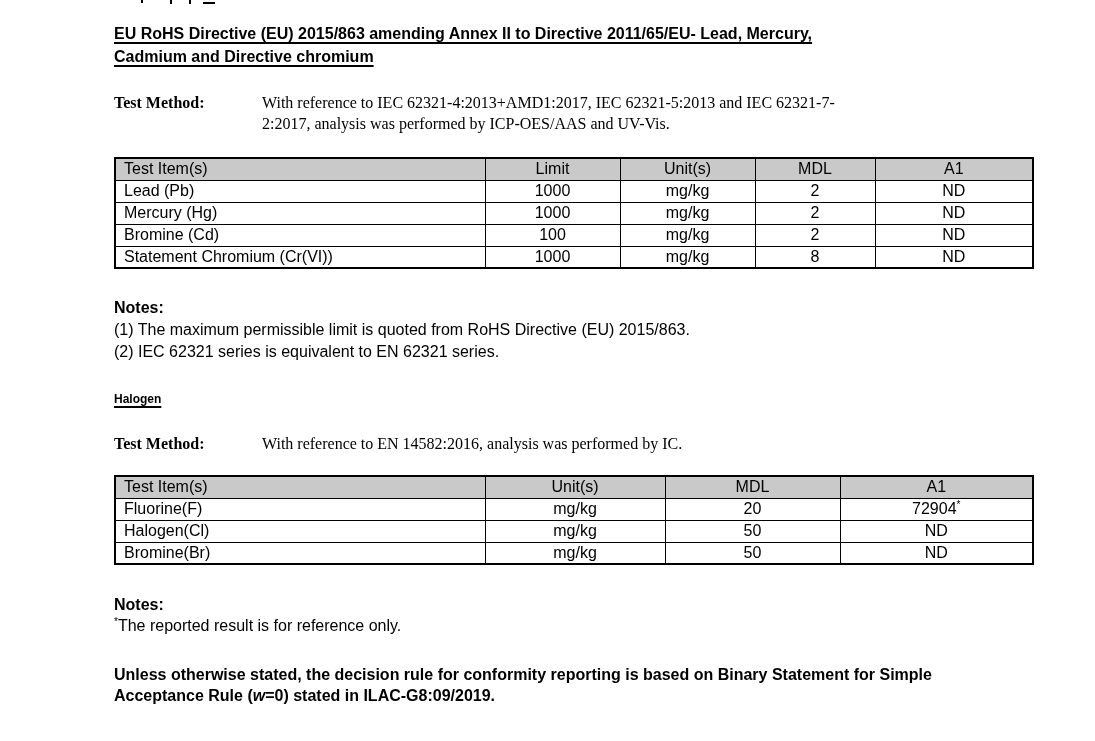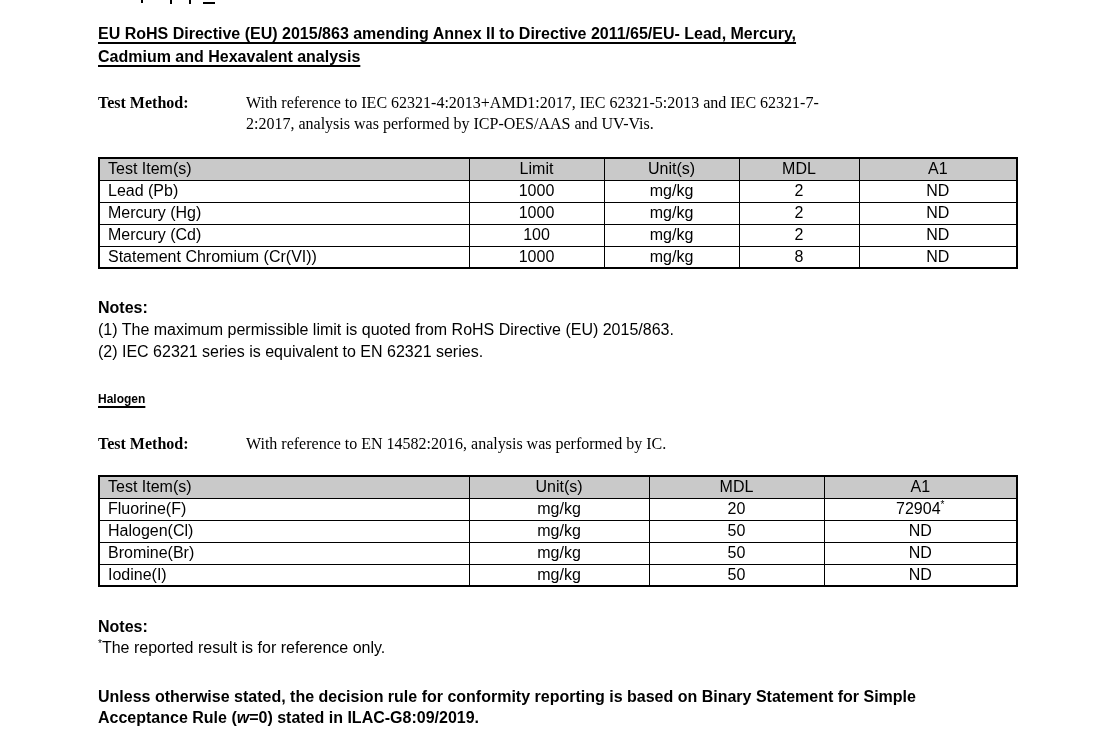--- a/index.html
+++ b/index.html
@@ -11,21 +11,21 @@
   }
   .page {
     position: relative;
     width: 1095px;
     height: 741px;
     background: #ffffff;
     overflow: hidden;
   }
   .content {
     position: absolute;
-    left: 98px;
+    left: 114px;
     top: 0;
     width: 918px;
   }
   
   .art { position: absolute; background: #000; }
   .art.a1 { left: 141px; top: 0; width: 2px; height: 3px; }
   .art.a2 { left: 170px; top: 0; width: 2px; height: 4px; }
   .art.a3 { left: 189px; top: 0; width: 2px; height: 4px; }
   .art.a4 { left: 203px; top: 2px; width: 12px; height: 2px; }
 
@@ -101,21 +101,21 @@
     <span class="art a1"></span>
     <span class="art a2"></span>
     <span class="art a3"></span>
     <span class="art a4"></span>
   </div>
 
   <div class="content">
 
     <div class="title">
       <div><span class="tline">EU RoHS Directive (EU) 2015/863 amending Annex II to Directive 2011/65/EU- Lead, Mercury,</span></div>
-      <div><span class="tline">Cadmium and Hexavalent analysis</span></div>
+      <div><span class="tline">Cadmium and Directive chromium</span></div>
     </div>
 
     <div class="tm-row">
       <div class="tm-label">Test Method:</div>
       <div class="tm-text">
         <div>With reference to IEC 62321-4:2013+AMD1:2017, IEC 62321-5:2013 and IEC 62321-7-</div>
         <div>2:2017, analysis was performed by ICP-OES/AAS and UV-Vis.</div>
       </div>
     </div>
 
@@ -145,21 +145,21 @@
           <td>ND</td>
         </tr>
         <tr>
           <td class="c0">Mercury (Hg)</td>
           <td>1000</td>
           <td>mg/kg</td>
           <td>2</td>
           <td>ND</td>
         </tr>
         <tr>
-          <td class="c0">Mercury (Cd)</td>
+          <td class="c0">Bromine (Cd)</td>
           <td>100</td>
           <td>mg/kg</td>
           <td>2</td>
           <td>ND</td>
         </tr>
         <tr>
           <td class="c0">Statement Chromium (Cr(VI))</td>
           <td>1000</td>
           <td>mg/kg</td>
           <td>8</td>
@@ -210,26 +210,20 @@
           <td>mg/kg</td>
           <td>50</td>
           <td>ND</td>
         </tr>
         <tr>
           <td class="c0">Bromine(Br)</td>
           <td>mg/kg</td>
           <td>50</td>
           <td>ND</td>
         </tr>
-        <tr>
-          <td class="c0">Iodine(I)</td>
-          <td>mg/kg</td>
-          <td>50</td>
-          <td>ND</td>
-        </tr>
       </tbody>
     </table>
 
     <div class="notes second">
       <div class="nlabel">Notes:</div>
       <div><sup class="ast">*</sup><span>The reported result is for reference only.</span></div>
     </div>
 
     <div class="footer">
       <div>Unless otherwise stated, the decision rule for conformity reporting is based on Binary Statement for Simple</div>

